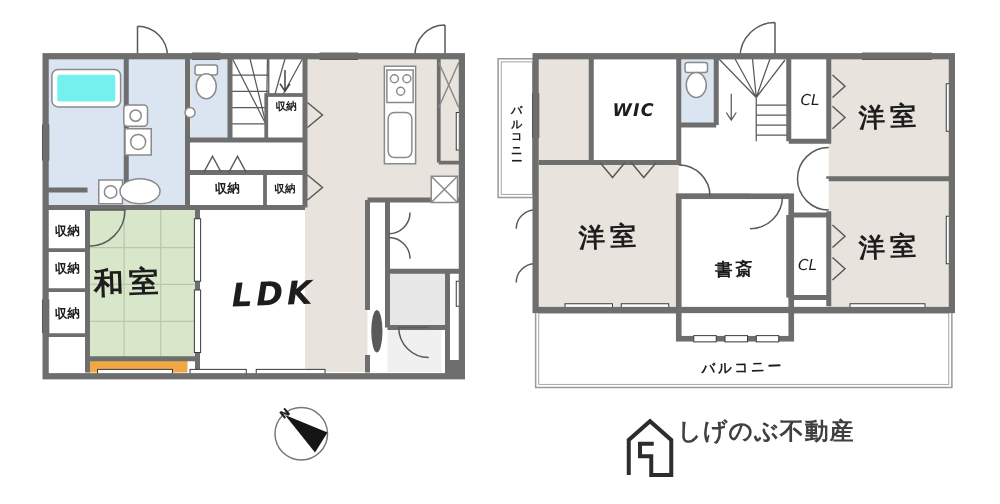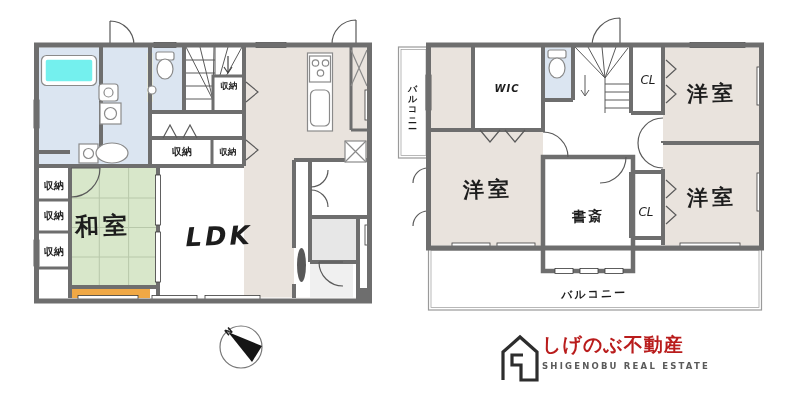--- a/index.html
+++ b/index.html
@@ -6,29 +6,29 @@
   #canvas{position:relative;width:800px;height:403px;background:#fff;overflow:hidden;
           font-family:"DejaVu Sans","Liberation Sans",sans-serif;color:#222;}
   #plan-svg{position:absolute;left:0;top:0;}
   .lbl{position:absolute;transform:translate(-50%,-50%) rotate(-2deg);white-space:nowrap;
        color:#1d1d1d;line-height:1;}
   .lbl.big{font-size:24px;font-weight:bold;letter-spacing:4px;}
   .lbl.ldk{font-size:26px;font-weight:bold;font-style:italic;letter-spacing:3px;}
   .lbl.room{font-size:21px;font-weight:bold;letter-spacing:4px;}
   .lbl.small{font-size:10px;font-weight:bold;}
   .lbl.tiny{font-size:8.5px;font-weight:bold;}
-  .lbl.latin{font-size:10px;font-style:italic;font-weight:bold;letter-spacing:1px;transform:translate(-50%,-50%);}
+  .lbl.latin{font-size:14px;font-style:italic;font-weight:bold;letter-spacing:1px;transform:translate(-50%,-50%);}
   .lbl.cl{font-size:12px;font-style:italic;font-weight:normal;transform:translate(-50%,-50%);}
   .lbl.study{font-size:14px;font-weight:bold;letter-spacing:2px;}
   .lbl.balc{font-size:11px;font-weight:bold;letter-spacing:2px;}
   .lbl.vert{writing-mode:vertical-rl;font-size:9px;font-weight:bold;letter-spacing:1px;transform:translate(-50%,-50%);}
   .lbl.north{font-size:9px;font-weight:bold;transform:translate(-50%,-50%) rotate(-40deg);}
   #logo{position:absolute;left:498px;top:332px;display:flex;align-items:center;gap:12px;}
   #logo .txt{display:flex;flex-direction:column;gap:3px;}
-  #logo .name{font-size:19px;font-weight:bold;color:#b91c1c;letter-spacing:1px;}
+  #logo .name{font-size:19px;font-weight:bold;color:#404040;letter-spacing:1px;}
   #logo .sub{font-size:8.5px;color:#5a5a5a;letter-spacing:2.2px;font-weight:bold;}
 </style>
 </head>
 <body>
 
 <div id="canvas">
 
 <svg id="plan-svg" width="800" height="403" viewBox="0 0 800 403">
 
   <g>
@@ -221,17 +221,16 @@
 <div class="lbl study" style="left:588px;top:216px">書斎</div>
 <div class="lbl cl" style="left:646px;top:212px">CL</div>
 <div class="lbl room" style="left:712px;top:198px">洋室</div>
 <div class="lbl balc" style="left:594px;top:294px">バルコニー</div>
 
 <div class="lbl north" style="left:229px;top:332px">N</div>
 
 <div id="logo">
   <div class="txt" style="margin-left:44px">
     <div class="name">しげのぶ不動産</div>
-    <div class="sub">SHIGENOBU REAL ESTATE</div>
   </div>
 </div>
 
 </div>
 
 </body></html>

